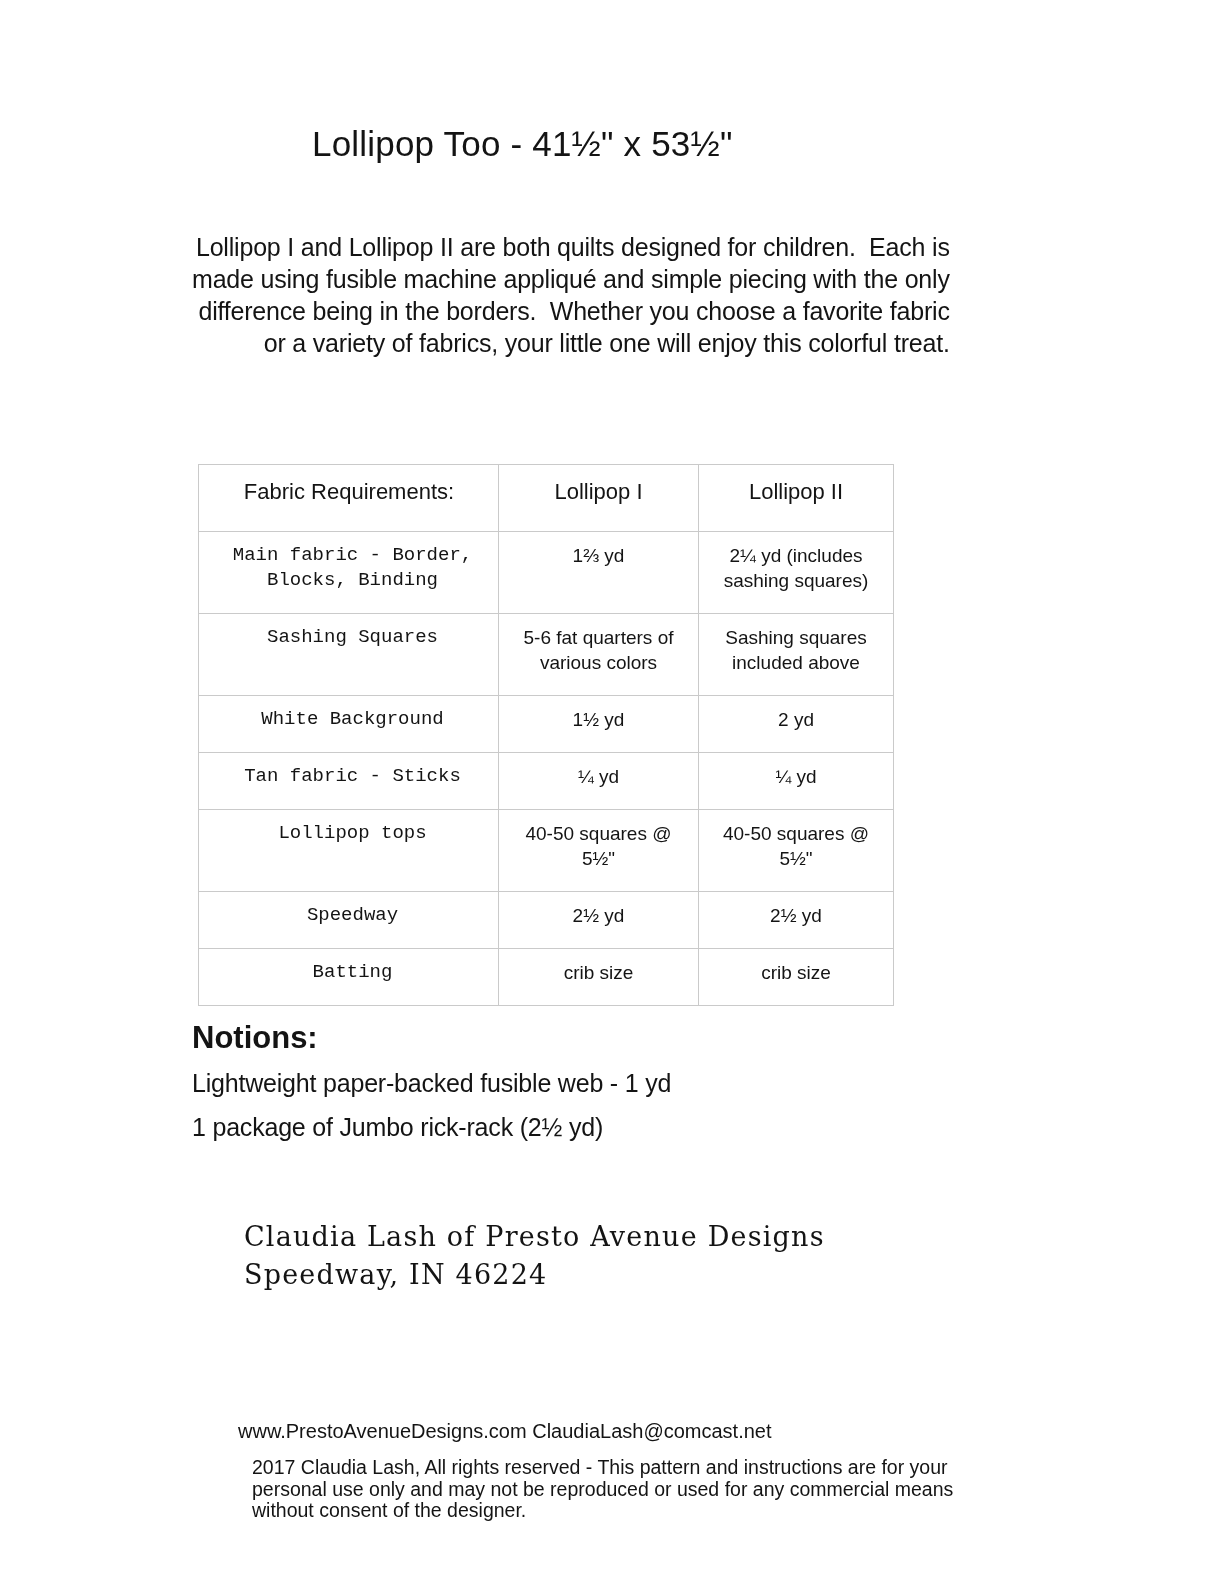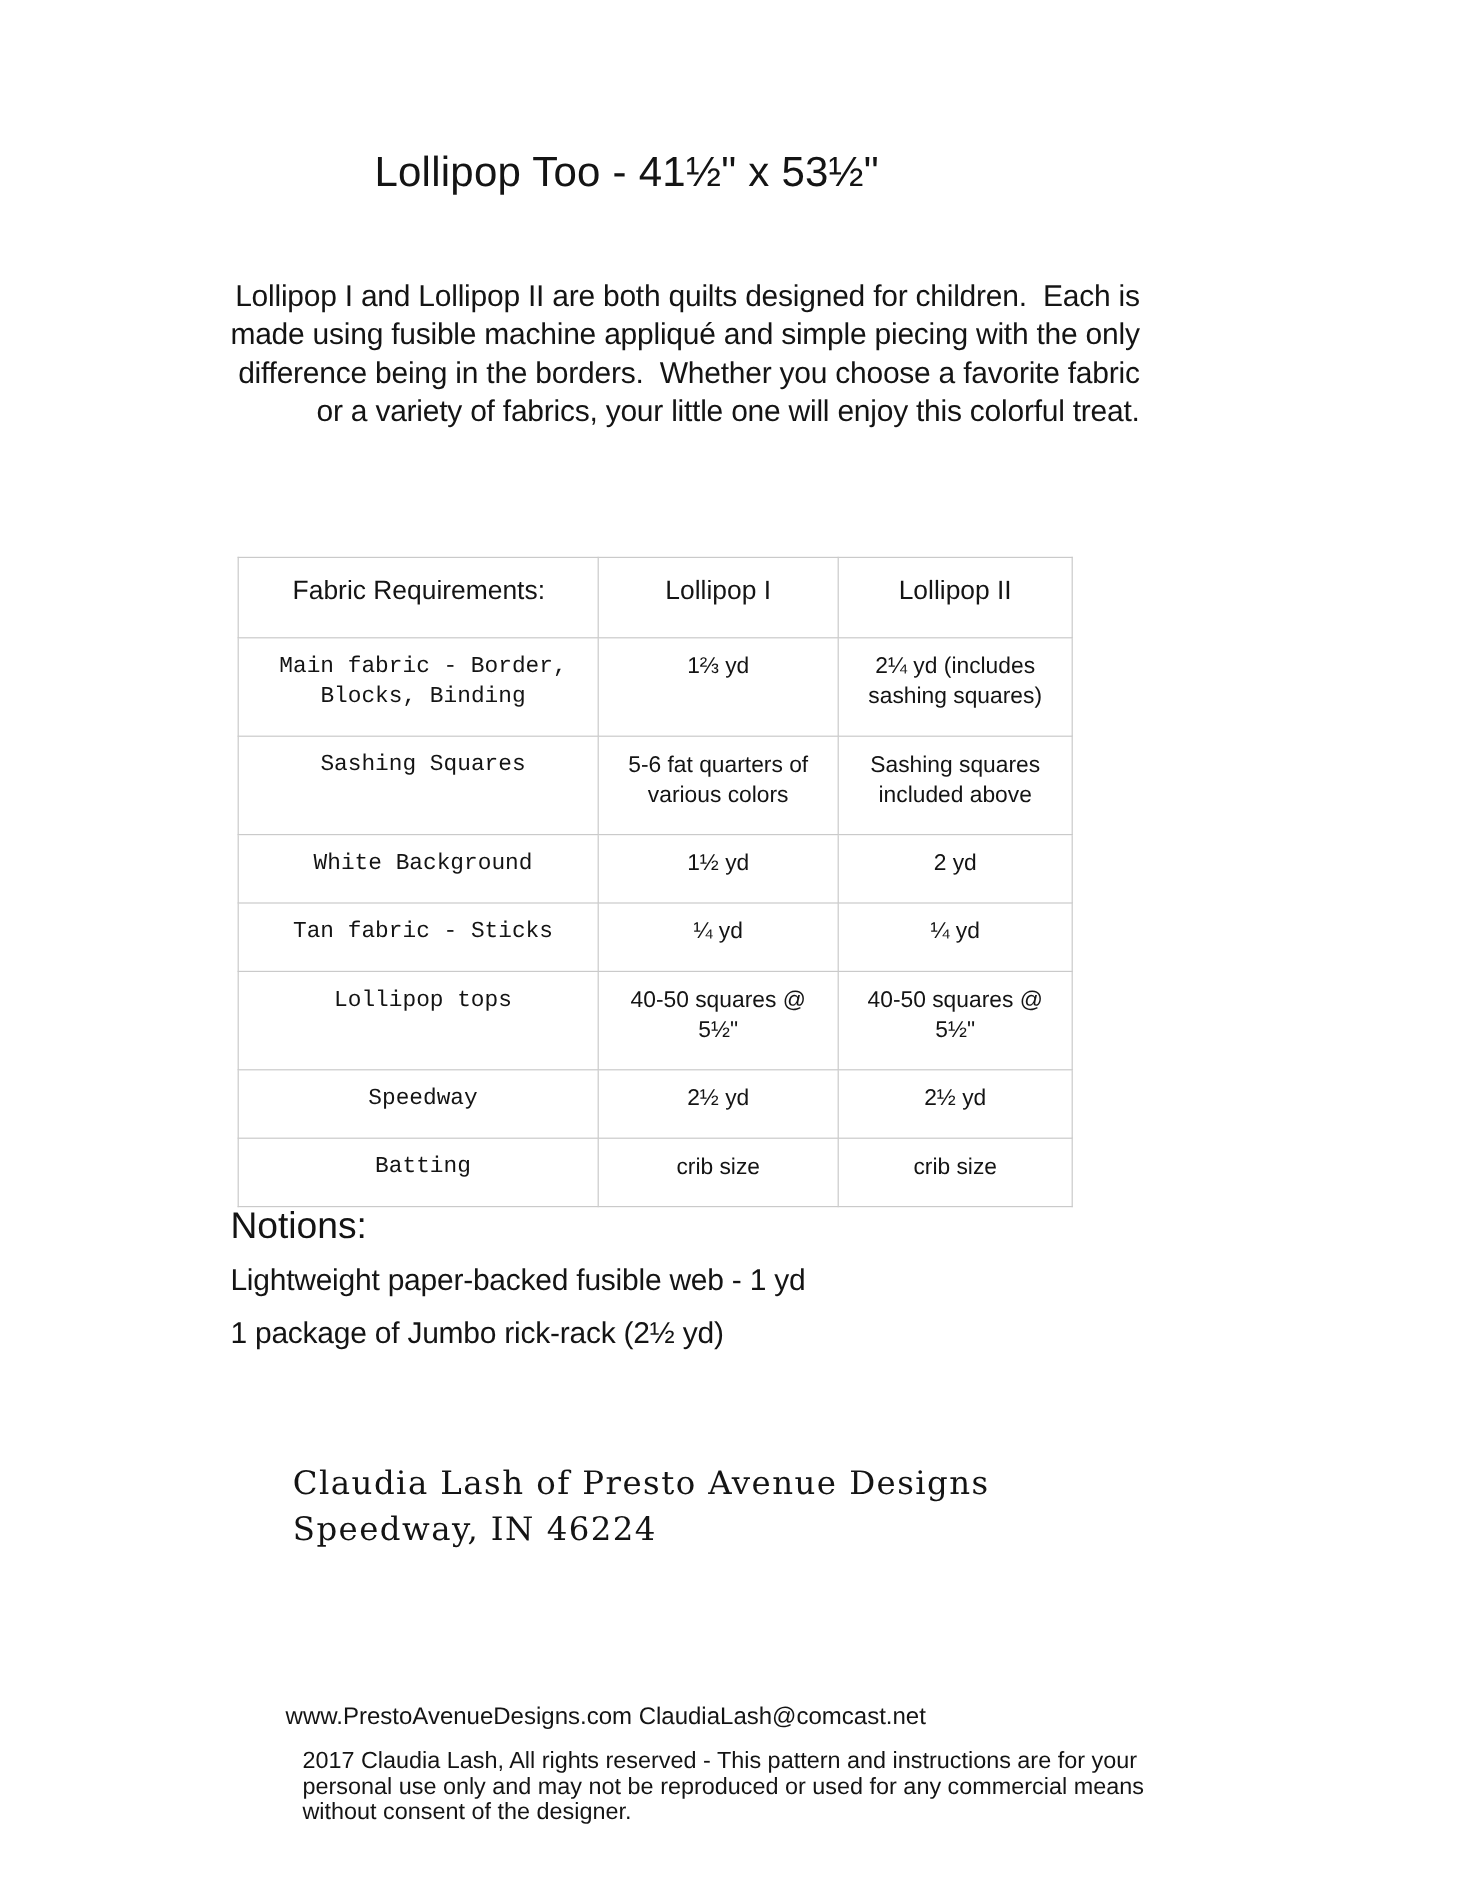--- a/index.html
+++ b/index.html
@@ -78,22 +78,22 @@
   tr.row-5 { height: 70px; }
   tr.row-6 { height: 48px; }
   tr.row-7 { height: 46px; }
   .notions {
     position: absolute;
     left: 192px;
     top: 1004px;
   }
   .notions-heading {
     font-size: 31px;
-    font-weight: 400;
-    margin: 0 0 13px 0;
+    font-weight: 700;
+    margin: 16px 0 13px 0;
   }
   .notions-item {
     font-size: 25px;
     margin: 0 0 15px 0;
     letter-spacing: -0.2px;
   }
   .designer {
     position: absolute;
     left: 244px;
     top: 1218px;

